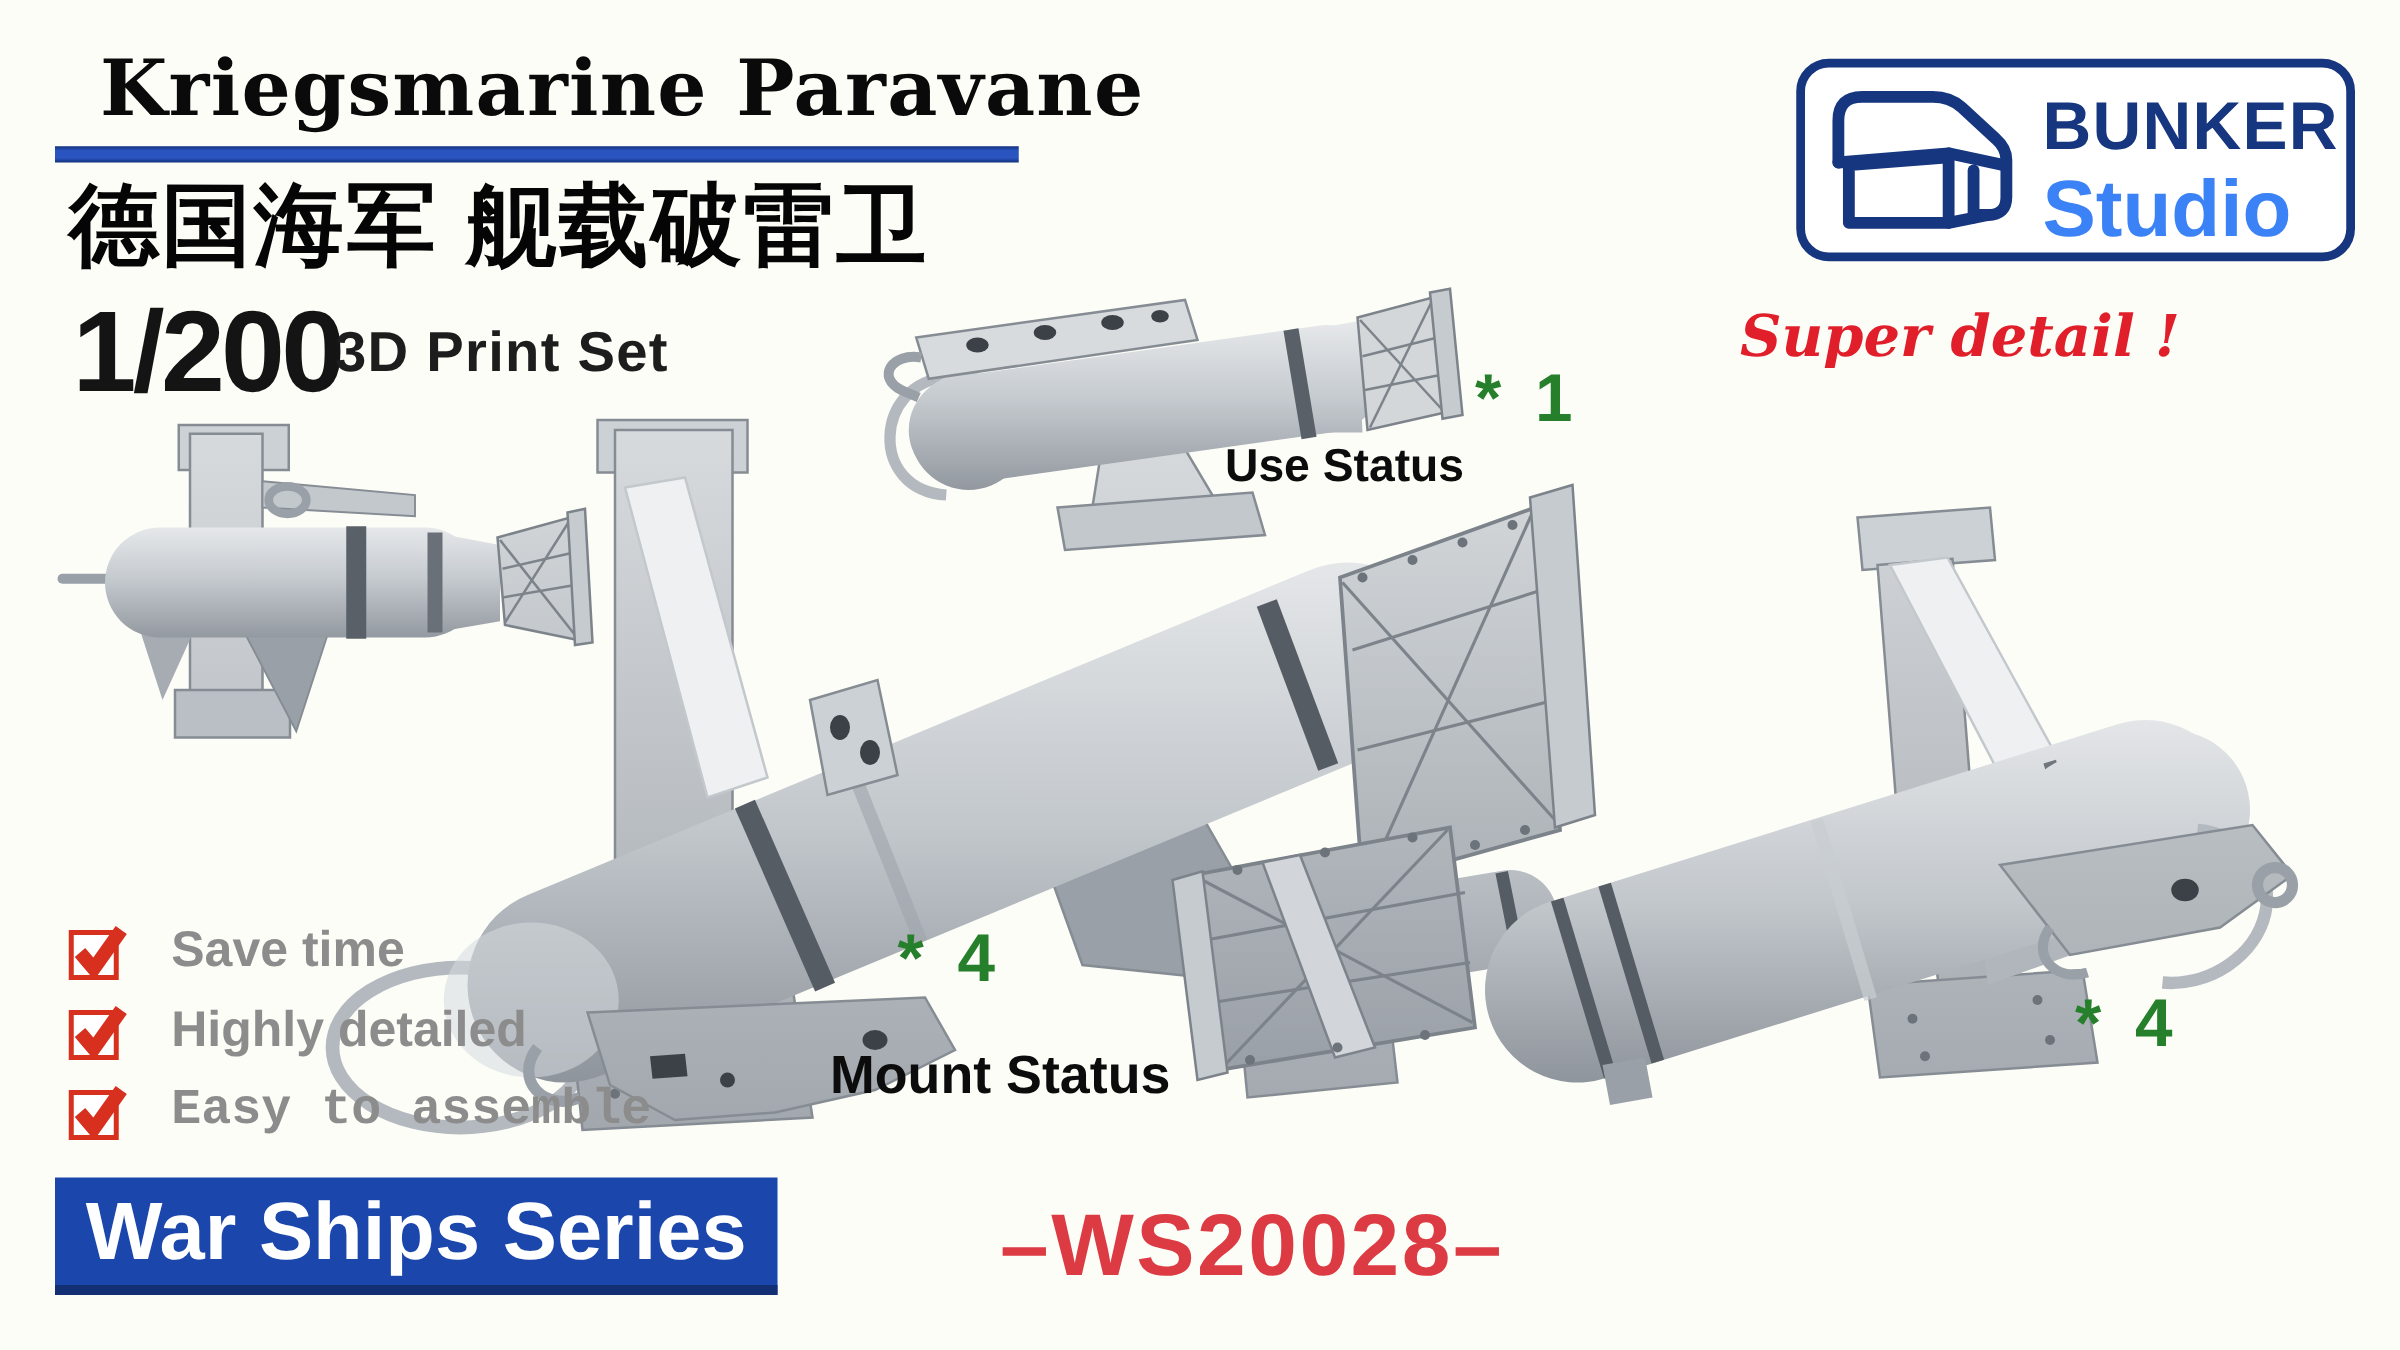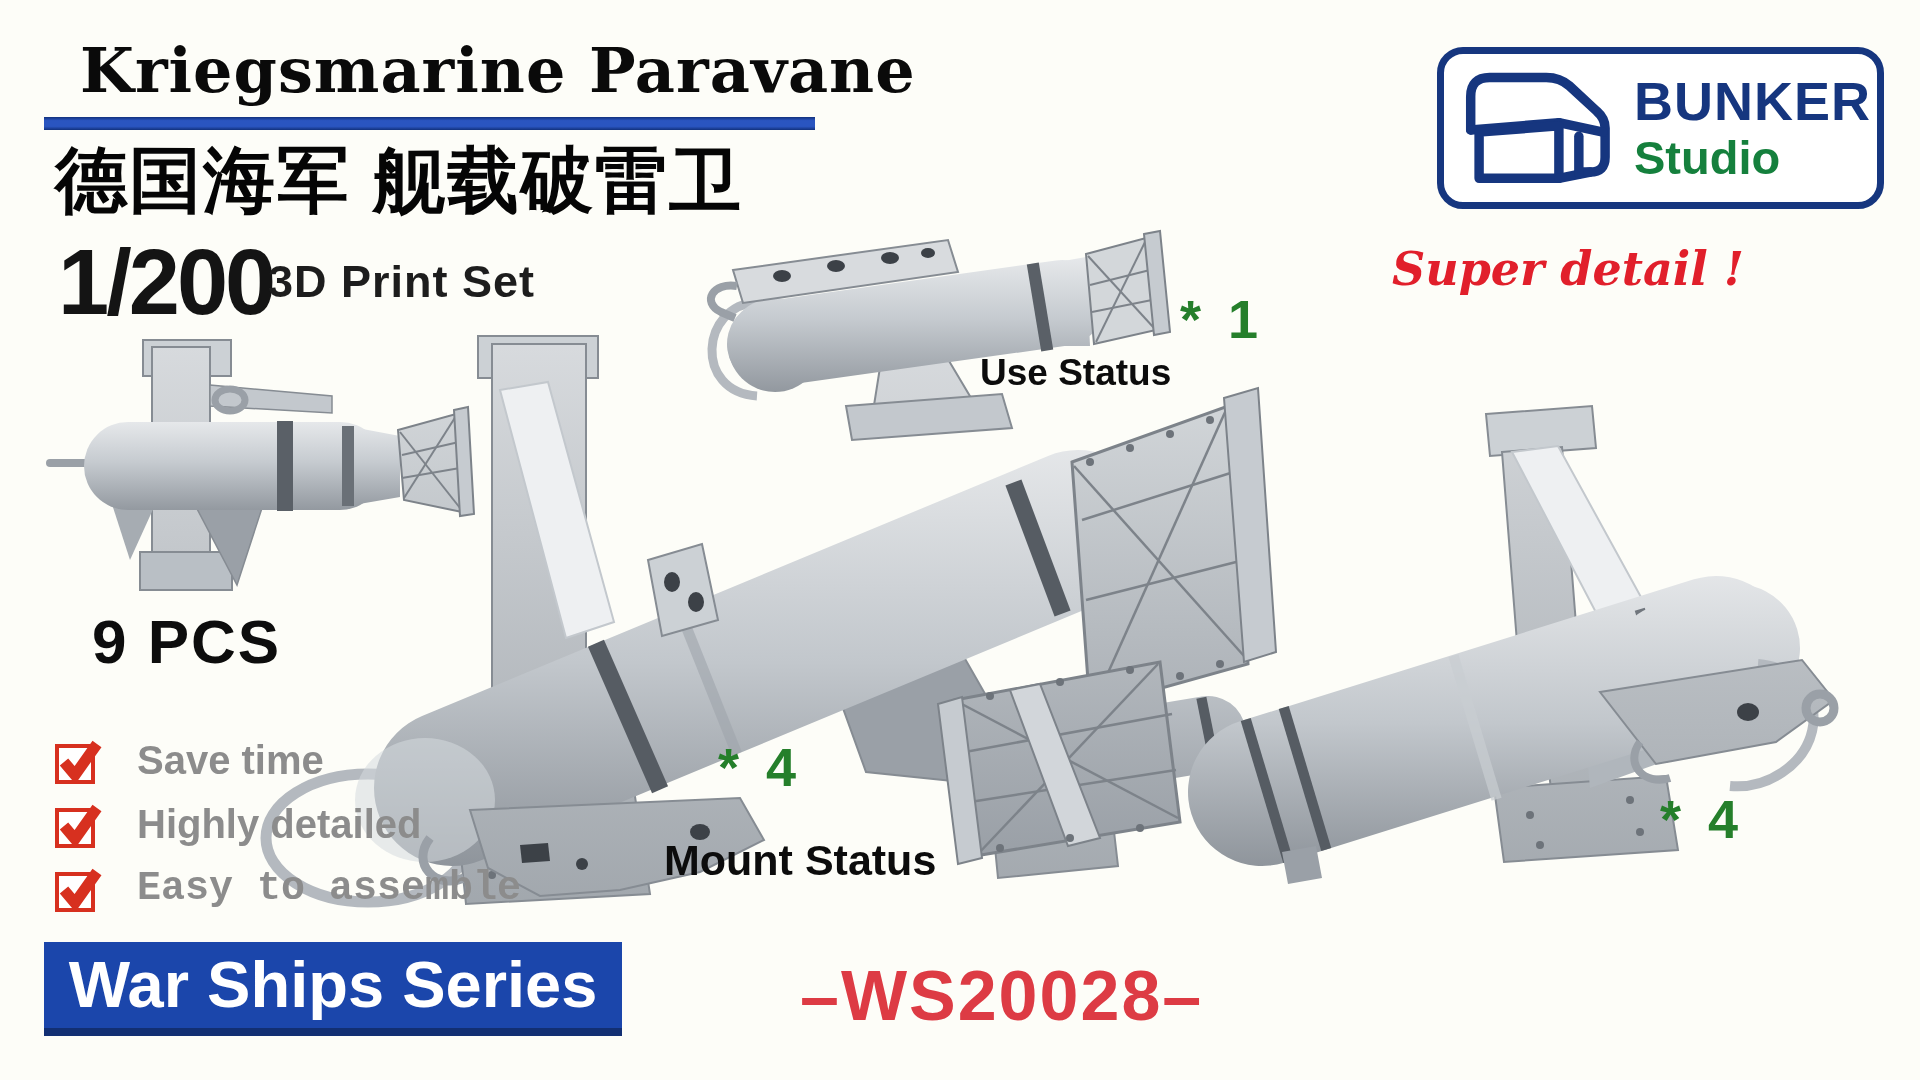--- a/index.html
+++ b/index.html
@@ -15,21 +15,21 @@
   .subcn{left:55px;top:133px;font-size:72px;font-weight:900;color:#050505;letter-spacing:2px;white-space:nowrap;}
   .scale{left:58px;top:230px;font-size:92px;font-weight:800;color:#141414;letter-spacing:-3px;}
   .settype{left:268px;top:256px;font-size:45px;font-weight:700;color:#1d1d1d;letter-spacing:1px;}
 
   
   .logo{left:1437px;top:47px;width:447px;height:162px;background:#fff;
         border:7px solid #16367f;border-radius:26px;box-sizing:border-box;}
   .logo .glyph{position:absolute;left:12px;top:6px;}
   .logo .bname{position:absolute;left:190px;top:16px;font-size:54px;font-weight:800;
                color:#16367f;letter-spacing:1px;}
-  .logo .bsub{position:absolute;left:190px;top:76px;font-size:47px;font-weight:800;color:#15803d;}
+  .logo .bsub{position:absolute;left:190px;top:76px;font-size:64px;font-weight:800;color:#3b82f6;}
   .tagline{left:1392px;top:242px;font-family:"DejaVu Serif","Liberation Serif",serif;
            font-style:italic;font-weight:700;font-size:46px;color:#e11f2b;white-space:nowrap;}
 
   
   .qty{font-size:54px;font-weight:800;color:#257f2b;letter-spacing:6px;white-space:nowrap;}
   .qty-use{left:1180px;top:288px;}
   .qty-mount{left:718px;top:736px;}
   .qty-right{left:1660px;top:788px;}
   .lbl{font-weight:800;color:#0c0c0c;white-space:nowrap;}
   .lbl-use{left:980px;top:352px;font-size:37px;}
@@ -240,21 +240,20 @@
     <div class="bsub">Studio</div>
   </div>
   <div class="abs tagline">Super detail !</div>
 
   <div class="abs qty qty-use">* 1</div>
   <div class="abs lbl lbl-use">Use Status</div>
   <div class="abs qty qty-mount">* 4</div>
   <div class="abs lbl lbl-mount">Mount Status</div>
   <div class="abs qty qty-right">* 4</div>
 
-  <div class="abs pieces">9 PCS</div>
 
   <div class="abs feat f1">
     <svg width="52" height="52" viewBox="0 0 52 52">
       <rect x="5" y="12" width="36" height="36" fill="#ffffff" stroke="#d7301f" stroke-width="4"></rect>
       <path d="M12,28 l11,13 l22,-31" fill="none" stroke="#d7301f" stroke-width="11"></path>
     </svg>
     <span class="txt">Save time</span>
   </div>
   <div class="abs feat f2">
     <svg width="52" height="52" viewBox="0 0 52 52">

